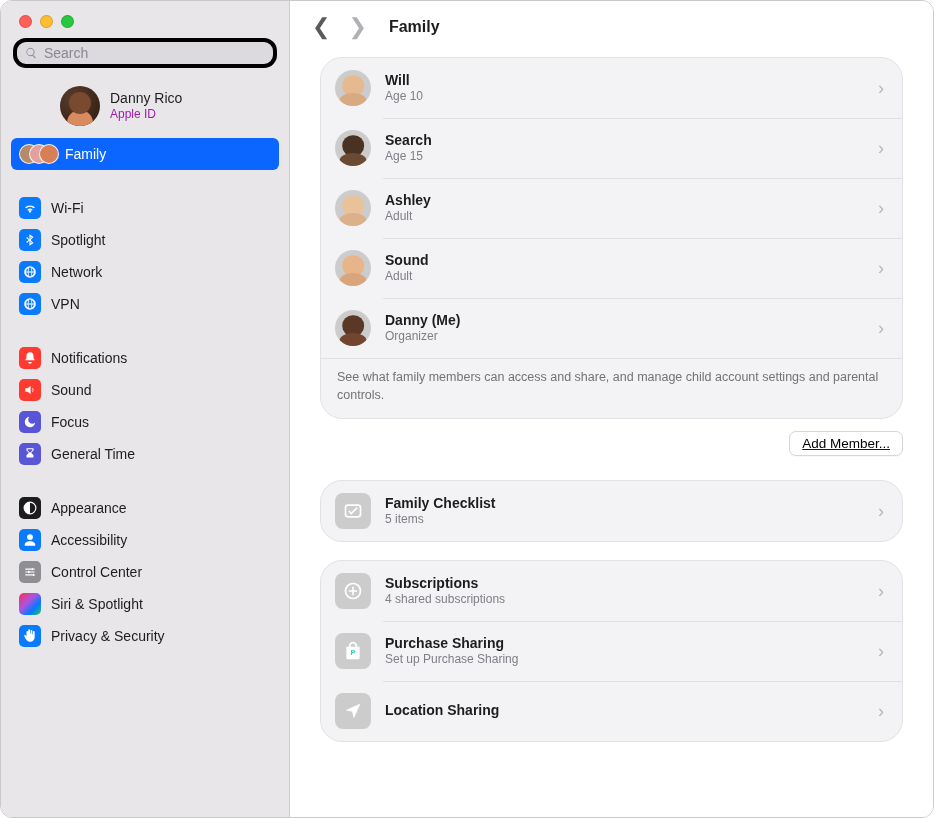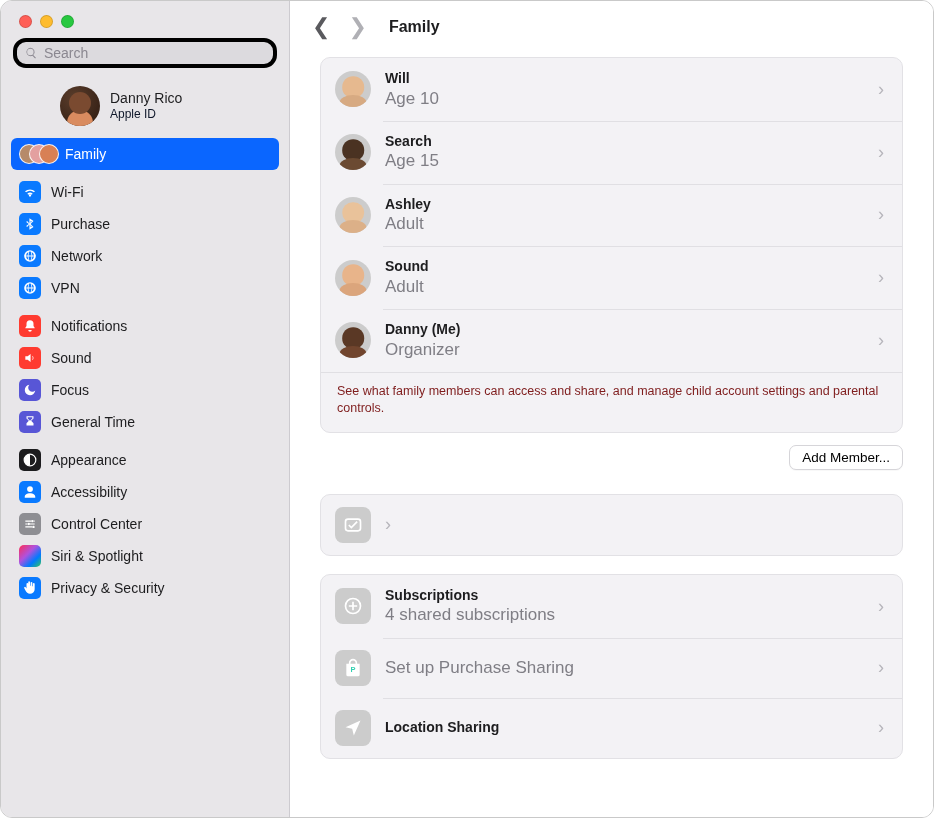--- a/index.html
+++ b/index.html
@@ -76,28 +76,28 @@
   .account .avatar::after{
     content:""; width: 26px; height:16px; background:#d98b5f;
     border-radius: 14px 14px 0 0;
   }
   .account .avatar::before{
     content:""; position:absolute; top:6px; width:22px; height:22px;
     background:#7a4a30; border-radius:50%;
   }
   .account .txt { display:flex; flex-direction:column; line-height:1.2;}
   .account .name { font-size: 14px; }
-  .account .sub { font-size: 12px; color:#0f172a; }
+  .account .sub { font-size: 12px; color:#a21caf; }
 
   .sidebar-list {
     flex: 1;
     padding: 0 10px 10px 10px;
     overflow-y: auto;
   }
-  .side-group { margin-top: 6px; }
+  .side-group { margin-top: 22px; }
   .side-item {
     display: flex; align-items: center;
     height: 32px;
     padding: 0 8px;
     border-radius: 6px;
     gap: 10px;
     cursor: default;
     font-size: 14px;
   }
   .side-item.selected {
@@ -151,21 +151,21 @@
   .toolbar .title { font-size: 16px; font-weight: 700; margin-left: 8px; }
 
   .content {
     flex:1; overflow-y:auto;
     padding: 4px 30px 20px 30px;
   }
 
   .group-box {
     background:#f3f2f5;
     border:1px solid #e2e1e5;
-    border-radius: 10px;
+    border-radius: 22px;
     overflow: hidden;
   }
   .row {
     display:flex; align-items:center;
     padding: 12px 14px;
     gap: 14px;
     position: relative;
   }
   .row + .row::before {
     content:"";
@@ -173,32 +173,32 @@
     height:1px; background:#e0dfe3;
   }
   .row .ricon {
     width: 36px; height: 36px; border-radius: 50%;
     flex-shrink:0;
     display:flex; align-items:center; justify-content:center;
     background:#ccc;
   }
   .row .rcol { flex:1; display:flex; flex-direction:column; line-height:1.25;}
   .row .rtitle { font-size: 14px; font-weight:600; }
-  .row .rsub { font-size: 17px; color:#7f7e85; }
+  .row .rsub { font-size: 12px; color:#7f7e85; }
   .row .chev { color:#b6b5bb; font-size:18px; padding-right:4px;}
   .row.square .ricon { border-radius: 8px; }
 
   .footer-text {
     padding: 10px 16px 14px 16px;
-    font-size: 12.5px; color:#7f1d1d;
+    font-size: 12.5px; color:#737373;
     border-top: 1px solid #e0dfe3;
     line-height: 1.4;
   }
 
-  .btn-row { display:flex; justify-content:flex-end; margin: 12px 0 24px 0;}
+  .btn-row { display:flex; justify-content:flex-end; margin: 12px 0 24px 0; text-decoration: underline;}
   .btn {
     background:#ffffff;
     border:1px solid #d6d5d9;
     border-radius: 7px;
     padding: 4px 12px;
     font-size: 13.5px;
     box-shadow: 0 1px 1px rgba(0,0,0,0.03);
     cursor: default;
   }
 
@@ -342,21 +342,21 @@
               </svg>
             </div>
           <span class="lbl">Wi-Fi</span>
         </div>
         <div class="side-item">
           <div class="icon ic-blue">
               <svg>
                 <use href="#i-bt"></use>
               </svg>
             </div>
-          <span class="lbl">Purchase</span>
+          <span class="lbl">Spotlight</span>
         </div>
         <div class="side-item">
           <div class="icon ic-blue">
               <svg>
                 <use href="#i-globe"></use>
               </svg>
             </div>
           <span class="lbl">Network</span>
         </div>
         <div class="side-item">
@@ -520,20 +520,24 @@
         <button class="btn">Add Member...</button>
       </div>
 
       <div class="group-box">
         <div class="row square">
           <div class="ricon sq sq-purple">
               <svg>
                 <use href="#i-check"></use>
               </svg>
             </div>
+          <div class="rcol">
+            <span class="rtitle">Family Checklist</span>
+            <span class="rsub">5 items</span>
+          </div>
           <span class="chev">›</span>
         </div>
       </div>
 
       <div class="spacer"></div>
 
       <div class="group-box" id="features-box">
           <div class="row square">
     <div class="ricon sq sq-skyblue">
               <svg>
@@ -546,20 +550,21 @@
     </div>
     <span class="chev">›</span>
           </div>
           <div class="row square">
     <div class="ricon sq sq-teal">
               <svg>
                 <use href="#i-bag"></use>
               </svg>
             </div>
     <div class="rcol">
+      <span class="rtitle">Purchase Sharing</span>
       <span class="rsub">Set up Purchase Sharing</span>
     </div>
     <span class="chev">›</span>
           </div>
           <div class="row square">
     <div class="ricon sq sq-blue">
               <svg>
                 <use href="#i-location"></use>
               </svg>
             </div>

